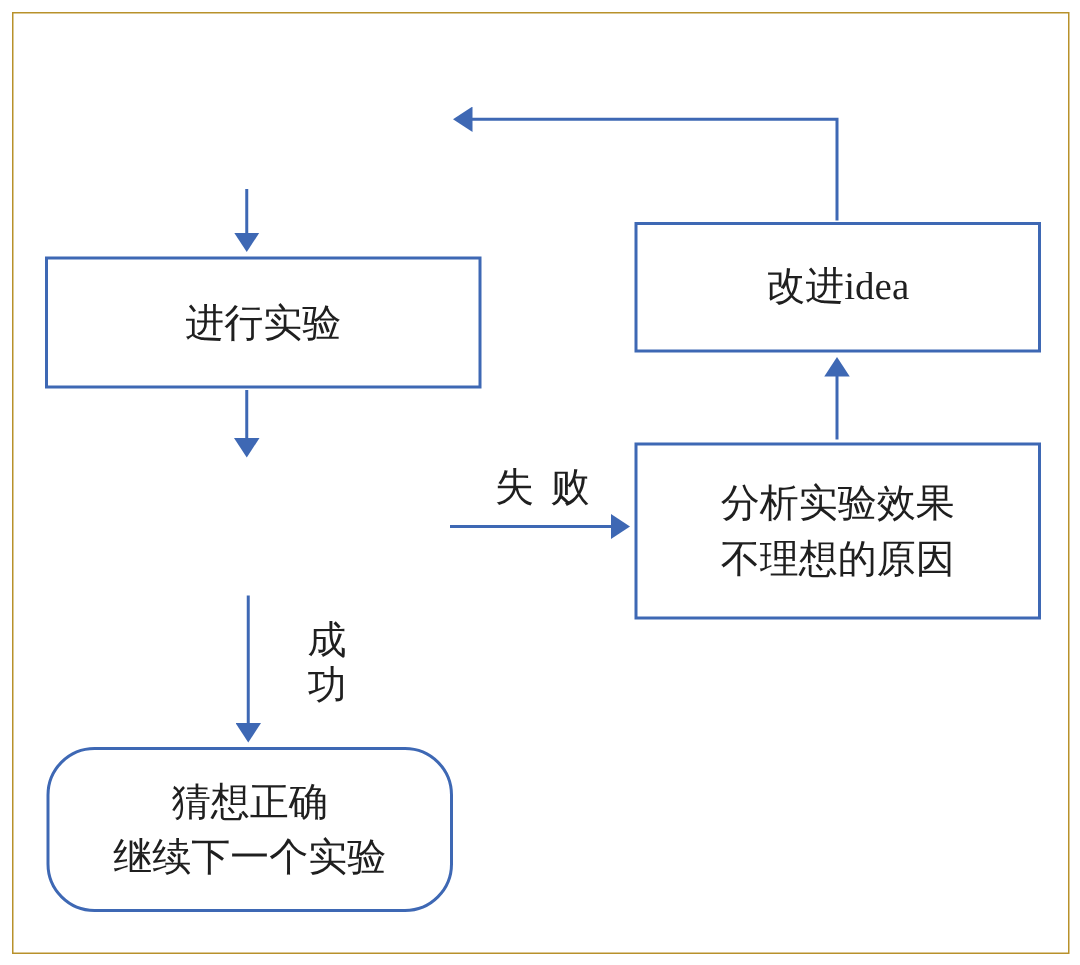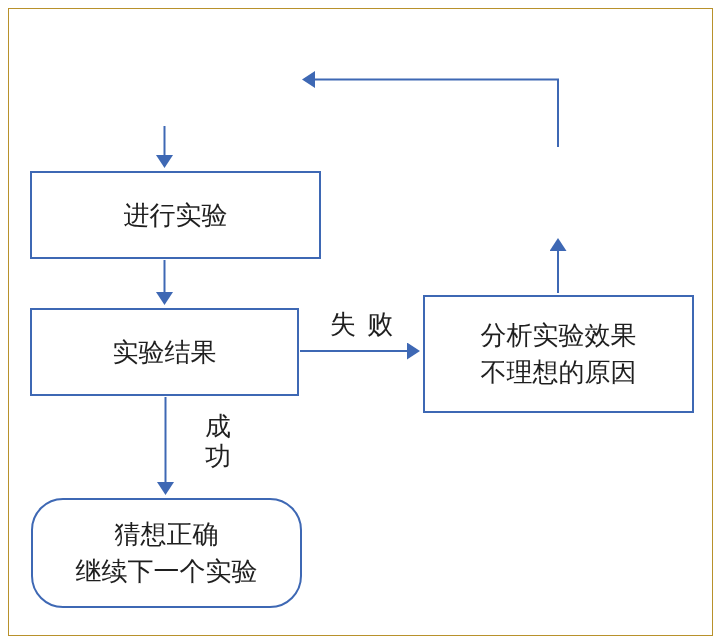--- a/index.html
+++ b/index.html
@@ -83,26 +83,26 @@
     <path d="M164.5,260 L164.5,303" fill="none" stroke="#3E68B4" stroke-width="2" marker-end="url(#ah)"></path>
     <path d="M165.5,397 L165.5,493" fill="none" stroke="#3E68B4" stroke-width="2" marker-end="url(#ah)"></path>
     <path d="M300,351 L418,351" fill="none" stroke="#3E68B4" stroke-width="2" marker-end="url(#ah)"></path>
     <path d="M558,293 L558,240" fill="none" stroke="#3E68B4" stroke-width="2" marker-end="url(#ah)"></path>
     <path d="M558,147 L558,79.5 L304,79.5" fill="none" stroke="#3E68B4" stroke-width="2" marker-end="url(#ah)"></path>
   </svg>
 
 
   <div class="node" id="n-run">进行实验</div>
 
-  <div class="node" id="n-result">实验结果</div>
 
   <div class="node" id="n-guess">猜想正确
 继续下一个实验</div>
 
   <div class="node" id="n-analyze">分析实验效果
 不理想的原因</div>
 
+  <div class="node latin-serif" id="n-improve">改进idea</div>
 
   <div class="edge-label" id="lbl-failure">失败</div>
 
   <div class="edge-label" id="lbl-success">成功</div>
 
 </div>
 
 </body></html>

